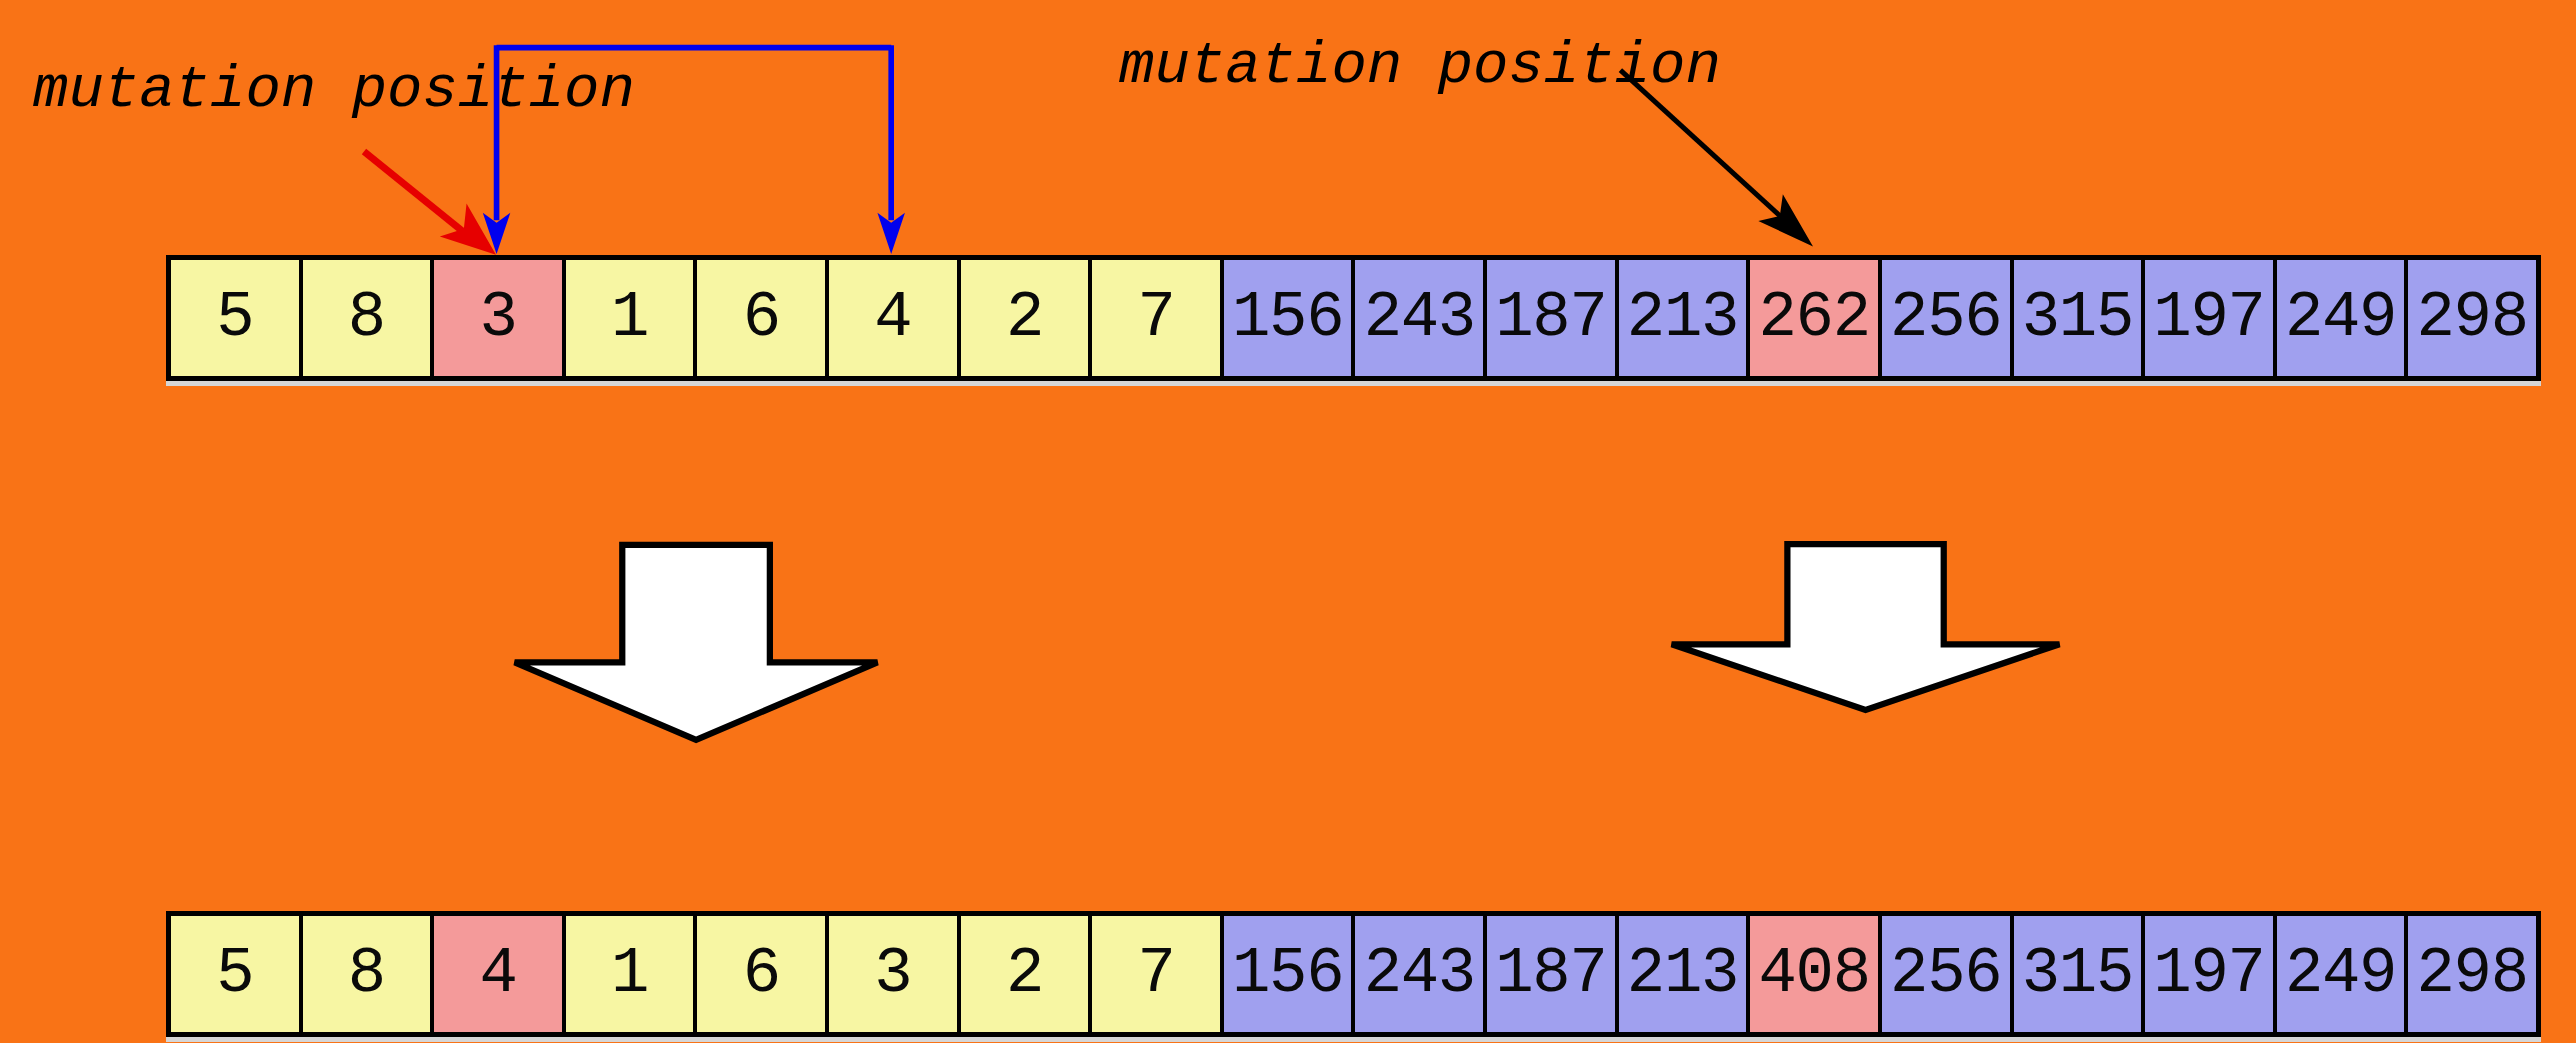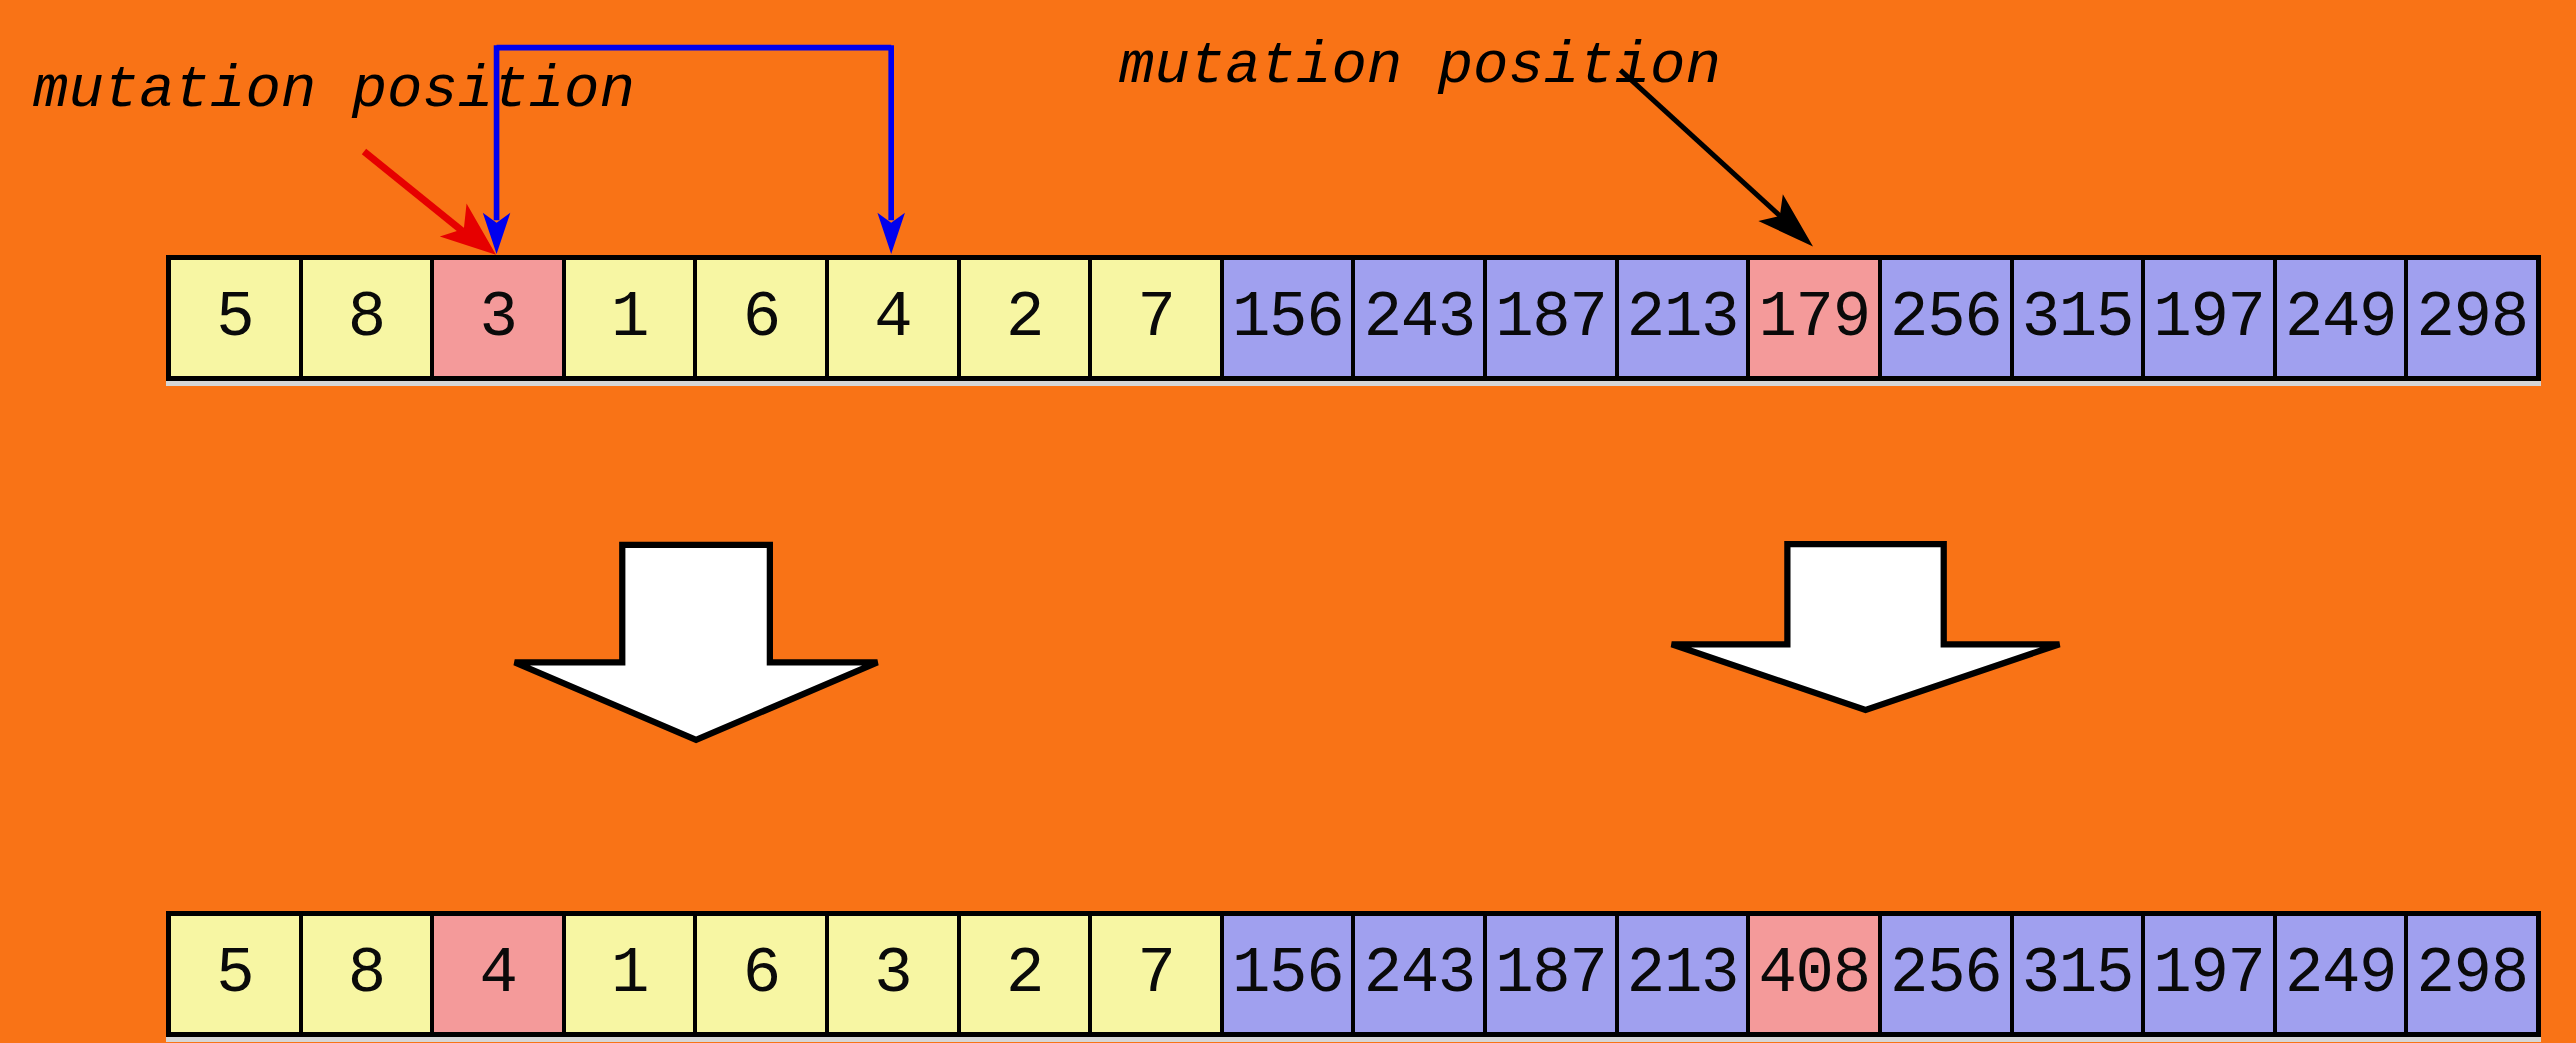--- a/index.html
+++ b/index.html
@@ -95,21 +95,21 @@
       <div class="cell" style="background: rgb(244, 154, 154);">3</div>
       <div class="cell" style="background: rgb(247, 246, 163);">1</div>
       <div class="cell" style="background: rgb(247, 246, 163);">6</div>
       <div class="cell" style="background: rgb(247, 246, 163);">4</div>
       <div class="cell" style="background: rgb(247, 246, 163);">2</div>
       <div class="cell" style="background: rgb(247, 246, 163);">7</div>
       <div class="cell" style="background: rgb(160, 160, 239);">156</div>
       <div class="cell" style="background: rgb(160, 160, 239);">243</div>
       <div class="cell" style="background: rgb(160, 160, 239);">187</div>
       <div class="cell" style="background: rgb(160, 160, 239);">213</div>
-      <div class="cell" style="background: rgb(244, 154, 154);">179</div>
+      <div class="cell" style="background: rgb(244, 154, 154);">262</div>
       <div class="cell" style="background: rgb(160, 160, 239);">256</div>
       <div class="cell" style="background: rgb(160, 160, 239);">315</div>
       <div class="cell" style="background: rgb(160, 160, 239);">197</div>
       <div class="cell" style="background: rgb(160, 160, 239);">249</div>
       <div class="cell" style="background: rgb(160, 160, 239);">298</div>
     </div>
 
   <div class="chromosome-row row-bottom">
       <div class="cell" style="background: rgb(247, 246, 163);">5</div>
       <div class="cell" style="background: rgb(247, 246, 163);">8</div>

